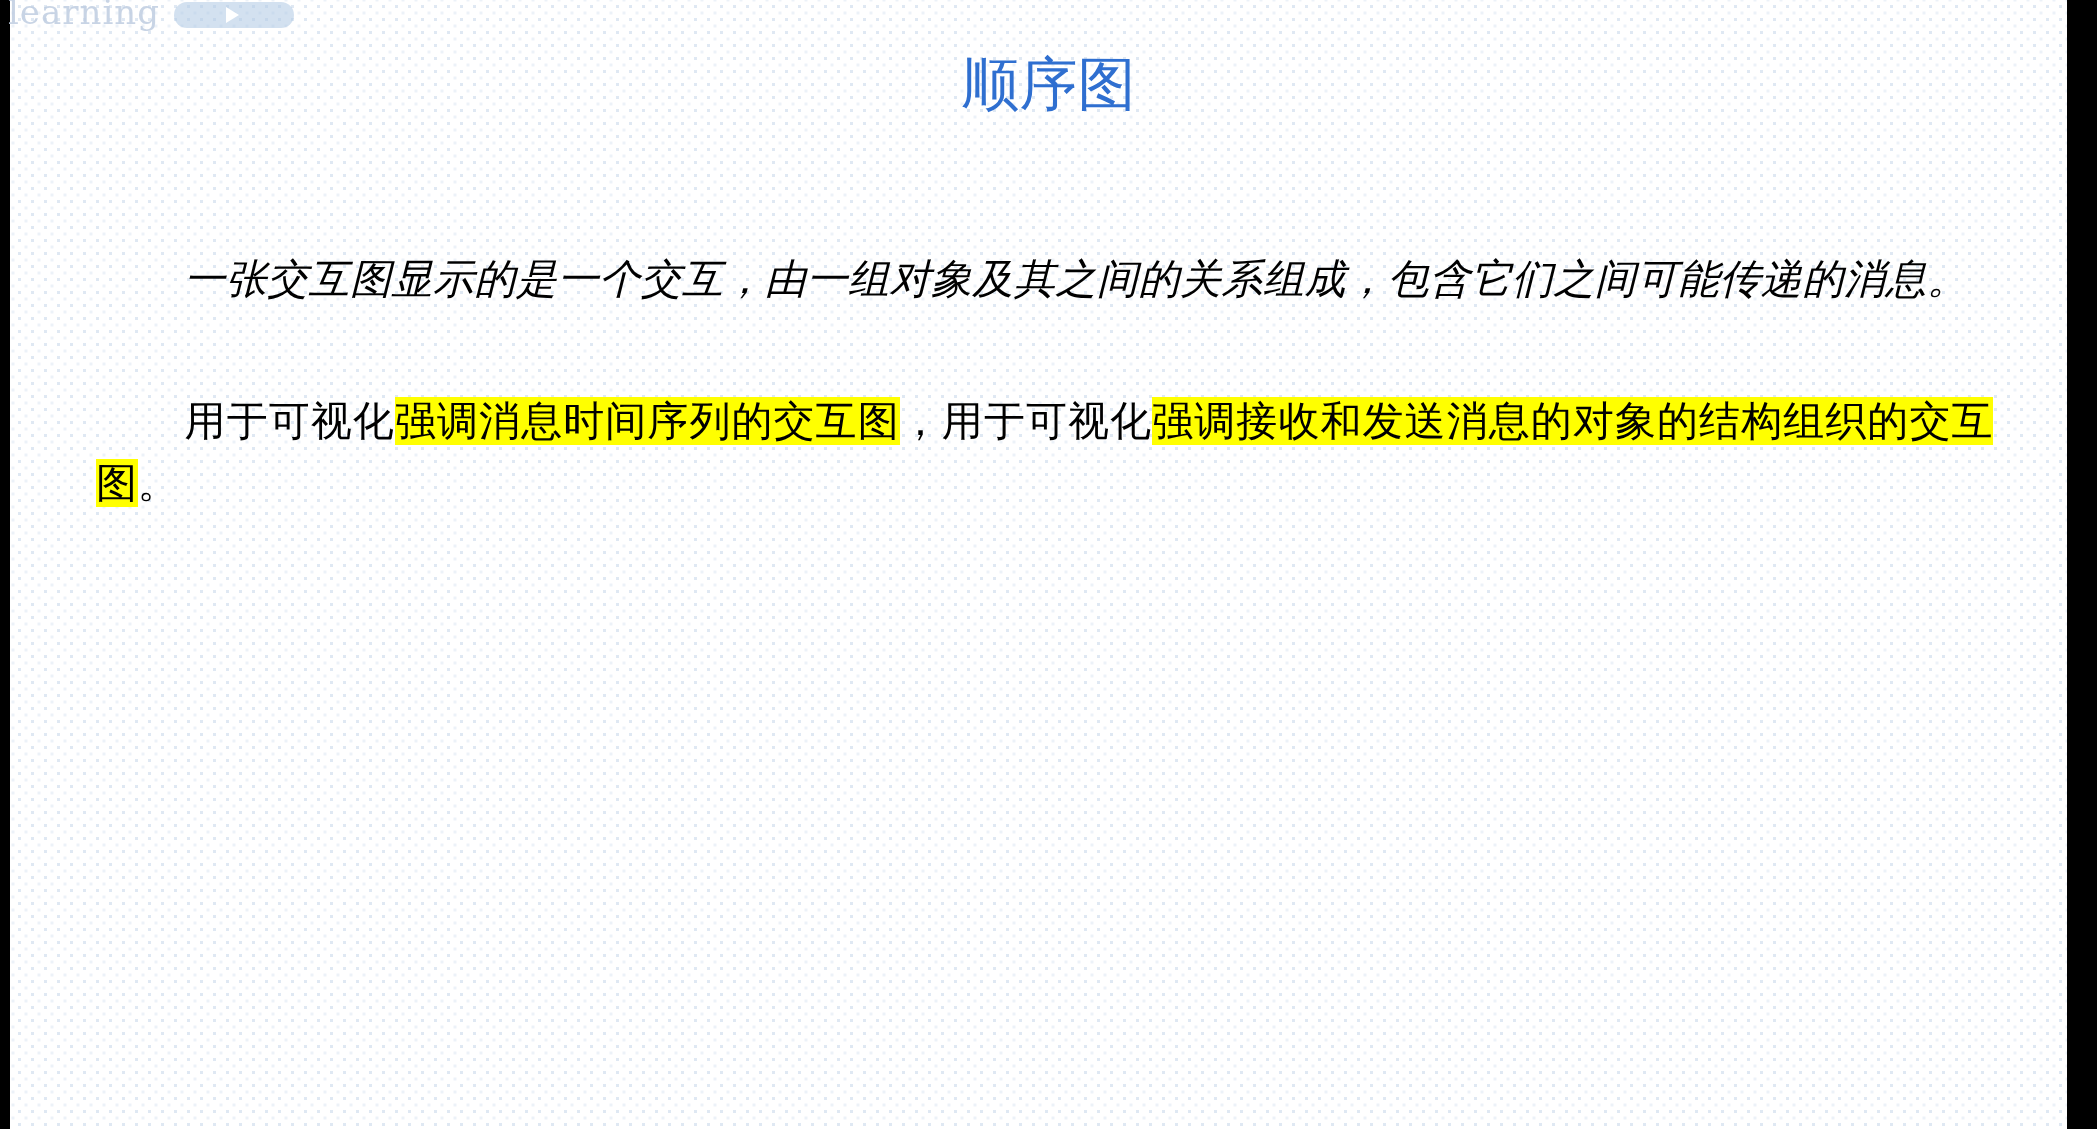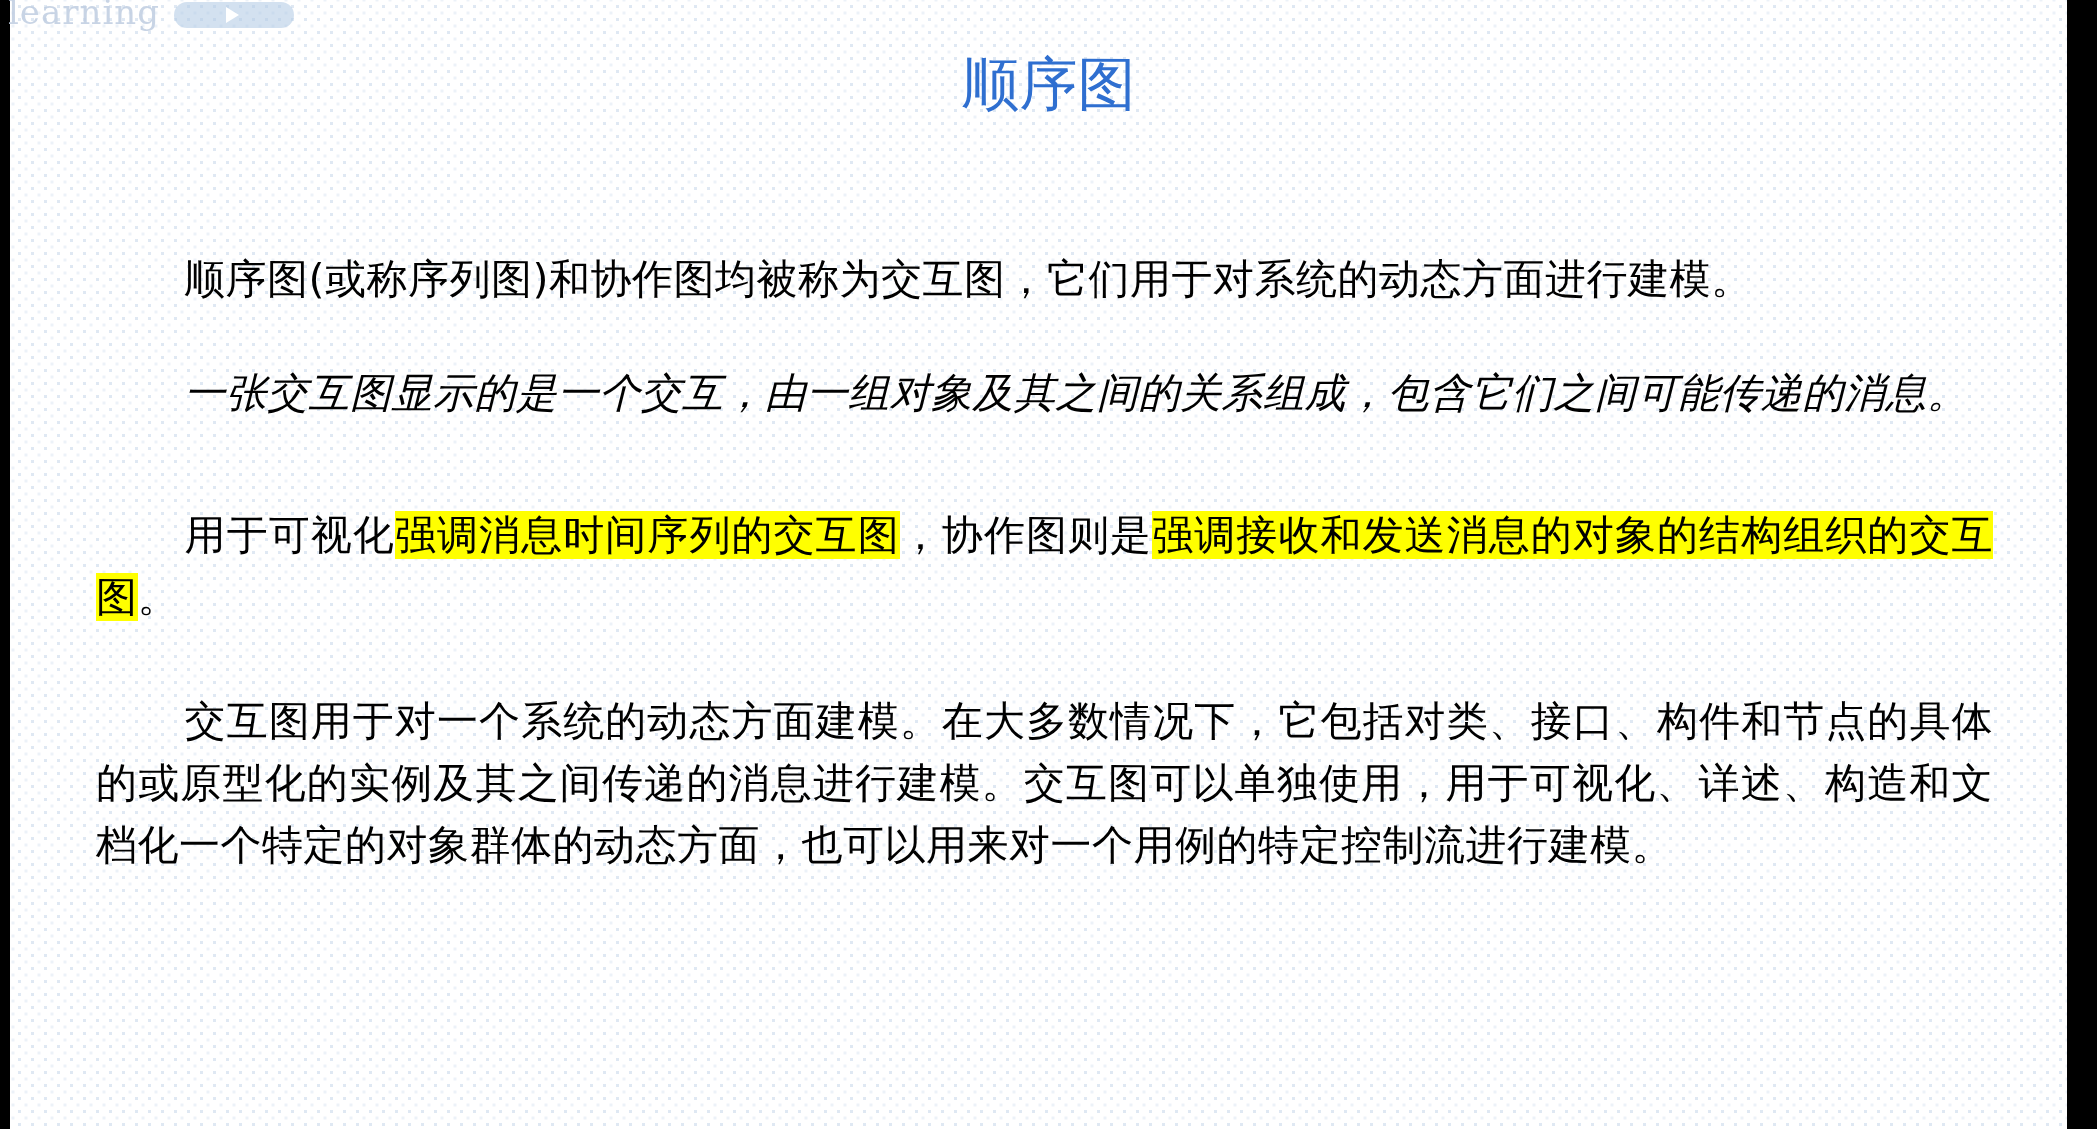--- a/index.html
+++ b/index.html
@@ -113,21 +113,19 @@
   <div class="edge-bar left"></div>
   <div class="edge-bar right"></div>
 
   <div id="watermark">
     <span>learning</span><span class="mark-shape"></span>
   </div>
 
   <div id="title">顺序图</div>
 
   <div id="body">
-    <p class="para" id="p1"><span class="indent"></span><span>顺序图(或称序列图)和协作图均被称为交互图，它们用于对系统的动态方面进行建模。</span></p>
 
     <p class="para" id="p2"><span class="indent"></span><span>一张交互图显示的是一个交互，由一组对象及其之间的关系组成，包含它们之间可能传递的消息。</span></p>
 
-    <p class="para" id="p3"><span class="indent"></span><span>用于可视化</span><span class="hl">强调消息时间序列的交互图</span><span>，协作图则是</span><span class="hl">强调接收和发送消息的对象的结构组织的交互图</span><span>。</span></p>
+    <p class="para" id="p3"><span class="indent"></span><span>用于可视化</span><span class="hl">强调消息时间序列的交互图</span><span>，用于可视化</span><span class="hl">强调接收和发送消息的对象的结构组织的交互图</span><span>。</span></p>
 
-    <p class="para" id="p4"><span class="indent"></span><span>交互图用于对一个系统的动态方面建模。在大多数情况下，它包括对类、接口、构件和节点的具体的或原型化的实例及其之间传递的消息进行建模。交互图可以单独使用，用于可视化、详述、构造和文档化一个特定的对象群体的动态方面，也可以用来对一个用例的特定控制流进行建模。</span></p>
   </div>
 </div>
 
 </body></html>

